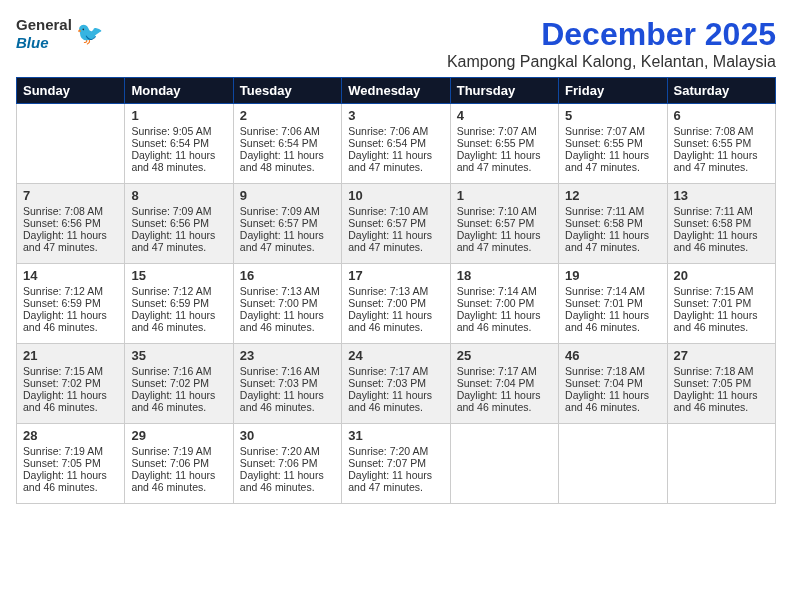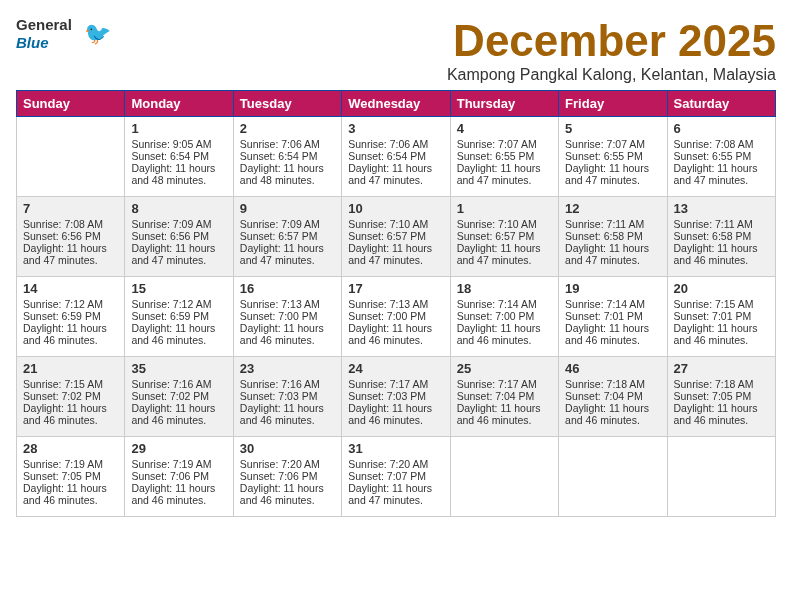--- a/index.html
+++ b/index.html
@@ -12,21 +12,21 @@
     }
     .header-area {
       display: flex;
       justify-content: space-between;
       align-items: flex-start;
       margin-bottom: 4px;
     }
     .logo {
       display: flex;
       align-items: center;
-      gap: 10px;
+      gap: 2px;
     }
     .logo-text-general {
       font-size: 15px;
       font-weight: bold;
       color: #333;
     }
     .logo-text-blue {
       font-size: 15px;
       font-weight: bold;
       color: #0369a1;
@@ -34,36 +34,36 @@
     }
     .logo-bird {
       color: #1565c0;
       font-size: 22px;
       margin-left: 2px;
     }
     .title-block {
       text-align: right;
     }
     .month-title {
-      font-size: 44px;
+      font-size: 32px;
       font-weight: bold;
-      color: #a16207;
+      color: #1d4ed8;
     }
     .location-title {
       font-size: 16px;
       color: #333;
       margin-left: 32px;
     }
     .calendar-table {
       width: 100%;
       border-collapse: collapse;
       margin-top: 6px;
     }
     .calendar-table th {
-      background-color: #be185d;
+      background-color: #0f172a;
       color: #fff;
       text-align: left;
       padding: 5px 6px;
       font-size: 13px;
       border: 1px solid #0d47a1;
     }
     .calendar-table td {
       vertical-align: top;
       padding: 4px 6px;
       border: 1px solid #ccc;

